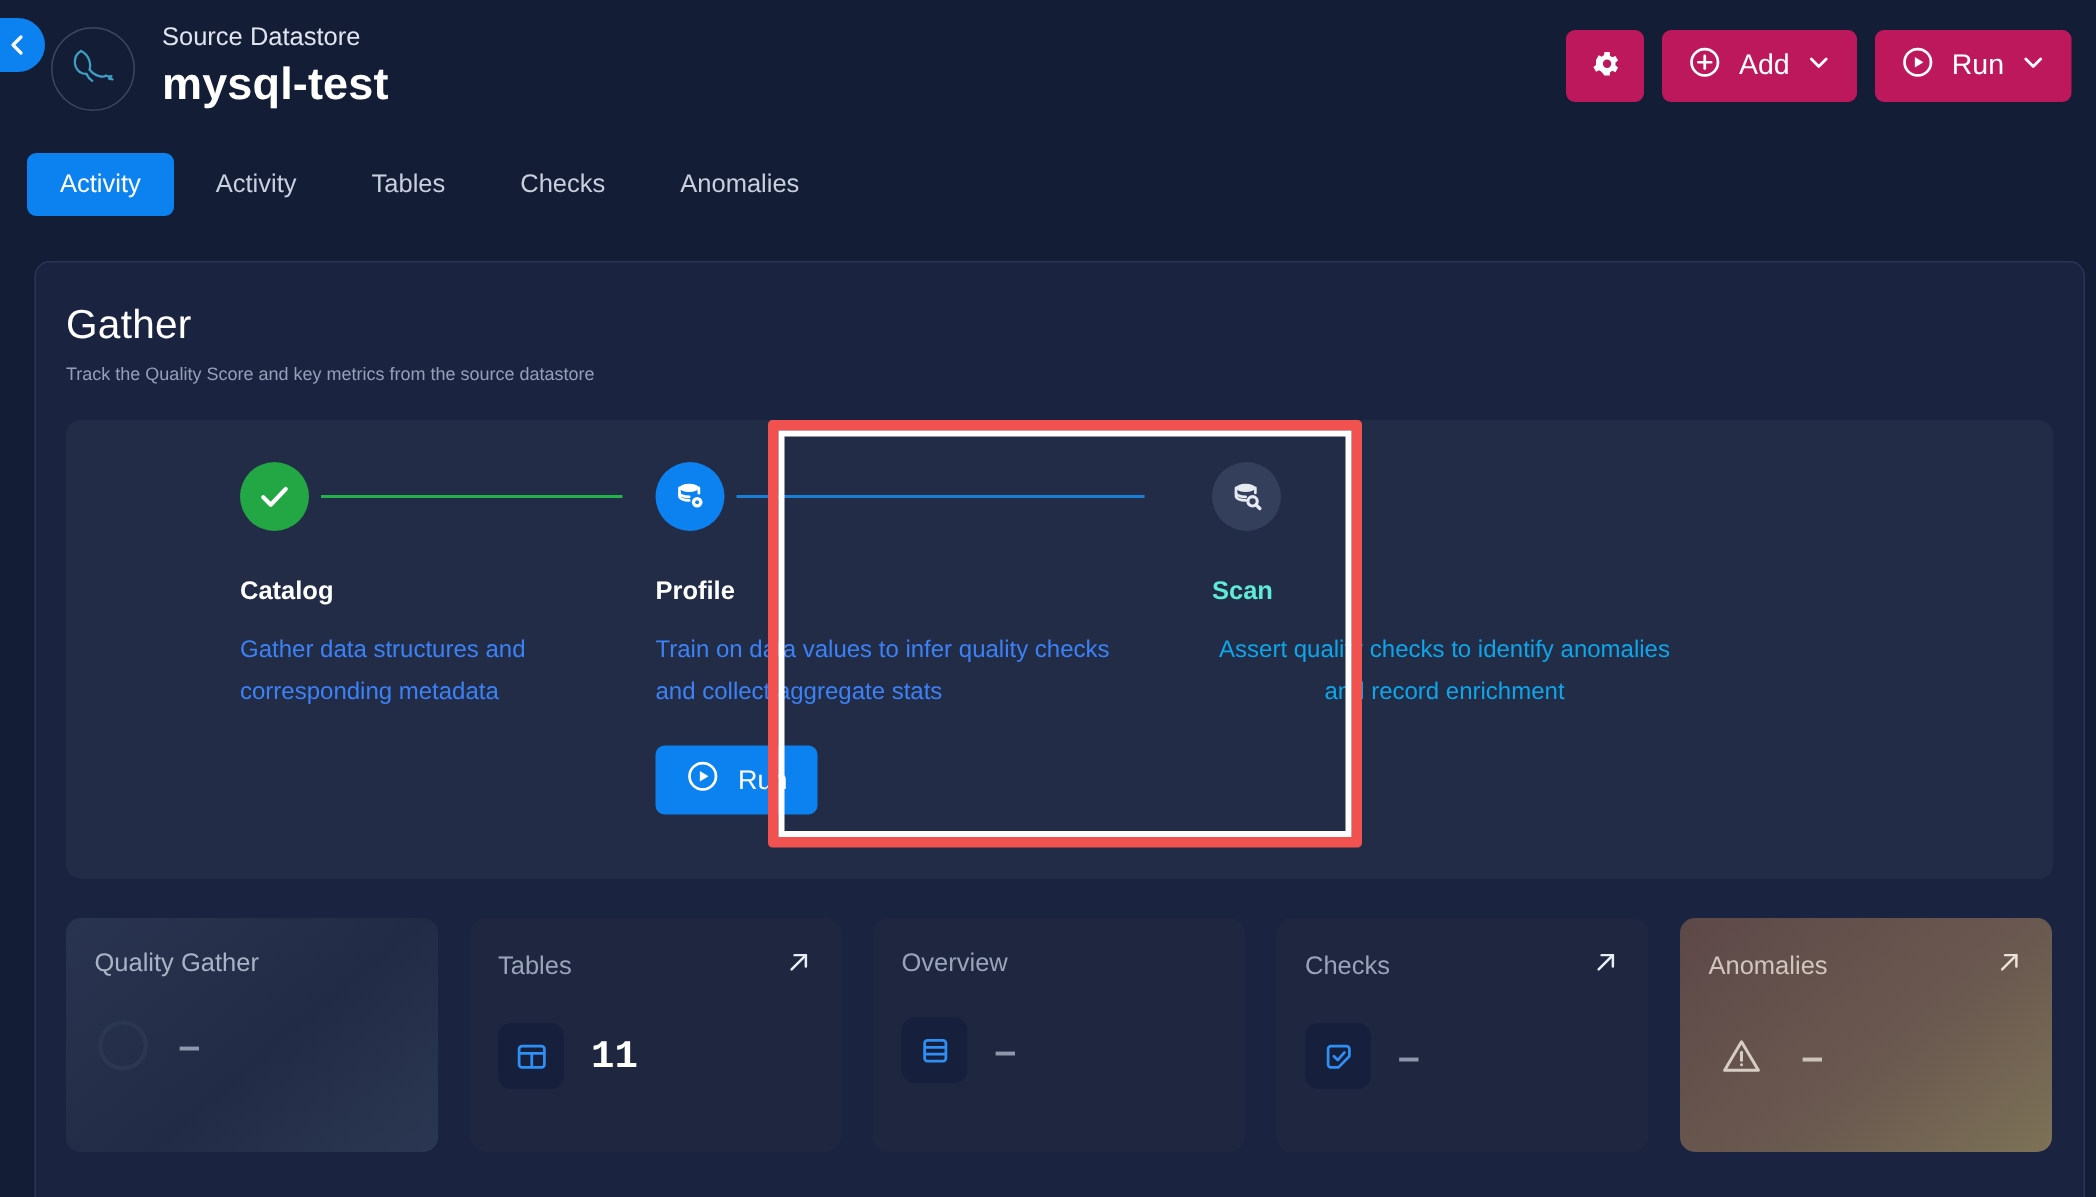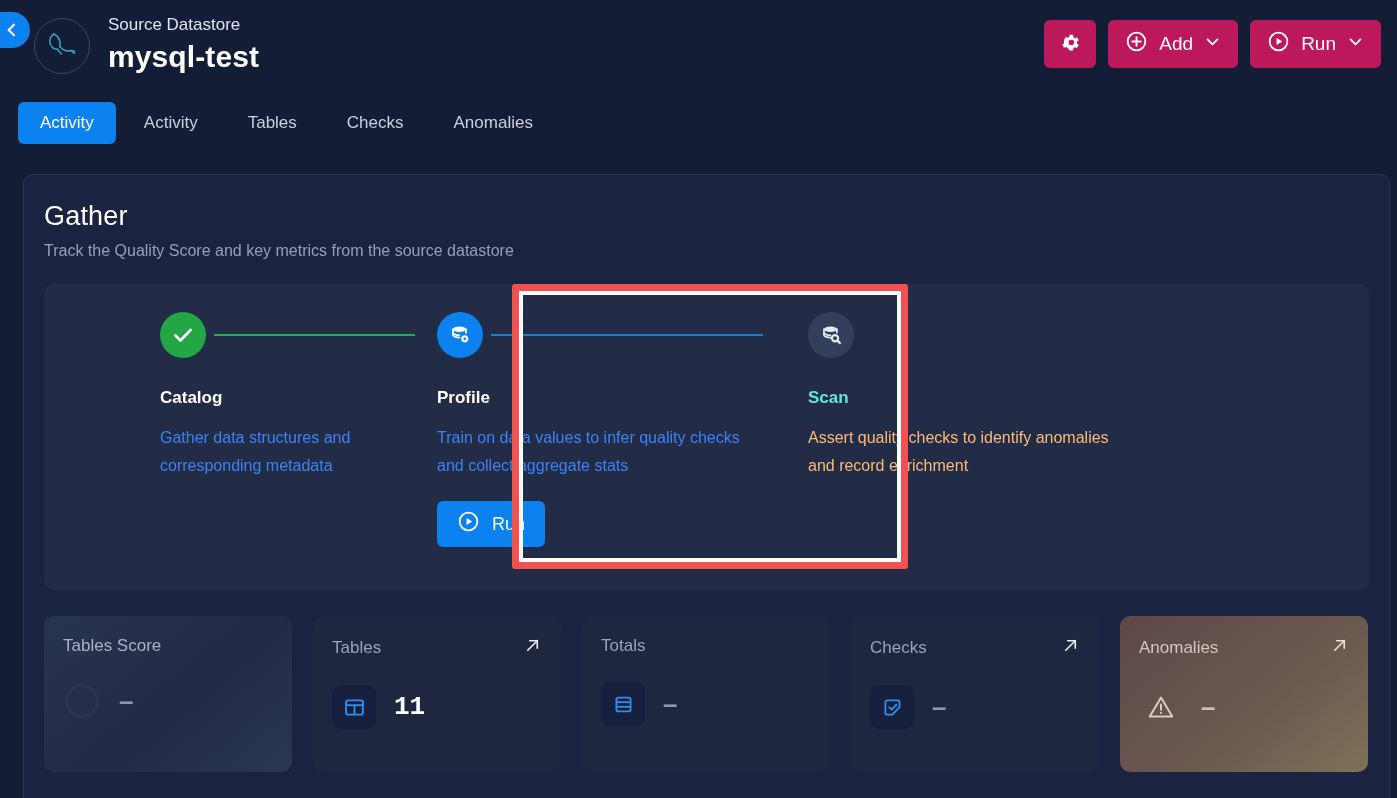--- a/index.html
+++ b/index.html
@@ -82,21 +82,21 @@
   
   .panel {
     margin: 20px 7px 0 23px;
     background: #1a2340;
     border: 1px solid #2b3655;
     border-radius: 10px;
     height: 700px;
     padding: 26px 20px 0 20px;
   }
   .panel-title { font-size: 27px; color: #fff; font-weight: 400; letter-spacing: .2px; }
-  .panel-sub { font-size: 16px; color: #95a0b6; margin-top: 10px; }
+  .panel-sub { font-size: 12px; color: #95a0b6; margin-top: 10px; }
 
   
   .steps-wrap { position: relative; margin-top: 24px; }
   .steps {
     background: #232c47;
     border-radius: 10px;
     height: 306px;
     display: flex;
     padding: 28px 0 0 0;
   }
@@ -121,21 +121,21 @@
   .step-name {
     margin-top: 30px;
     font-size: 17px; font-weight: 700; color: #ffffff;
   }
   .step-desc {
     margin-top: 16px;
     font-size: 16px; line-height: 28px; color: #3b82f6;
     max-width: 310px;
   }
   .step-dim .step-name { color: #5eead4; }
-  .step-dim .step-desc { color: #fdba74; }
+  .step-dim .step-desc { color: #0ea5e9; text-align: center; }
 
   .step-run {
     margin-top: 21px;
     background: #0b82f0; border: none; border-radius: 6px;
     height: 46px; padding: 0 20px;
     display: inline-flex; align-items: center; gap: 12px;
     color: #fff; font-size: 18px; cursor: pointer;
     font-family: "Liberation Sans", sans-serif;
   }
 
@@ -338,21 +338,21 @@
       </div>
     </div>
 
     <div class="highlight"></div>
   </div>
 
   <div class="cards">
 
     <div class="card card-quality">
       <div class="card-head">
-        <span class="card-label">Tables Score</span>
+        <span class="card-label">Quality Gather</span>
       </div>
       <div class="card-body">
         <svg class="ring" viewBox="0 0 40 40">
           <path d="M20 4 a16 16 0 1 1 -1.6 .08" fill="none" stroke="#2a3консоль" stroke-width="3.2" stroke-linecap="round" style="stroke:#2b3650"></path>
         </svg>
         <span class="metric-dash">–</span>
       </div>
     </div>
 
     <div class="card">
@@ -372,21 +372,21 @@
             <line x1="3.2" y1="9.6" x2="20.8" y2="9.6"></line>
             <line x1="12" y1="9.6" x2="12" y2="19.4"></line>
           </svg>
         </span>
         <span class="metric-val">11</span>
       </div>
     </div>
 
     <div class="card">
       <div class="card-head">
-        <span class="card-label">Totals</span>
+        <span class="card-label">Overview</span>
       </div>
       <div class="card-body">
         <span class="icon-tile">
           <svg width="23" height="23" viewBox="0 0 24 24" fill="none" stroke="#2e90f5" stroke-width="1.9" stroke-linejoin="round">
             <rect x="4.6" y="4.8" width="14.8" height="14.4" rx="2"></rect>
             <line x1="4.6" y1="9.6" x2="19.4" y2="9.6"></line>
             <line x1="4.6" y1="14.4" x2="19.4" y2="14.4"></line>
           </svg>
         </span>
         <span class="metric-dash">–</span>

